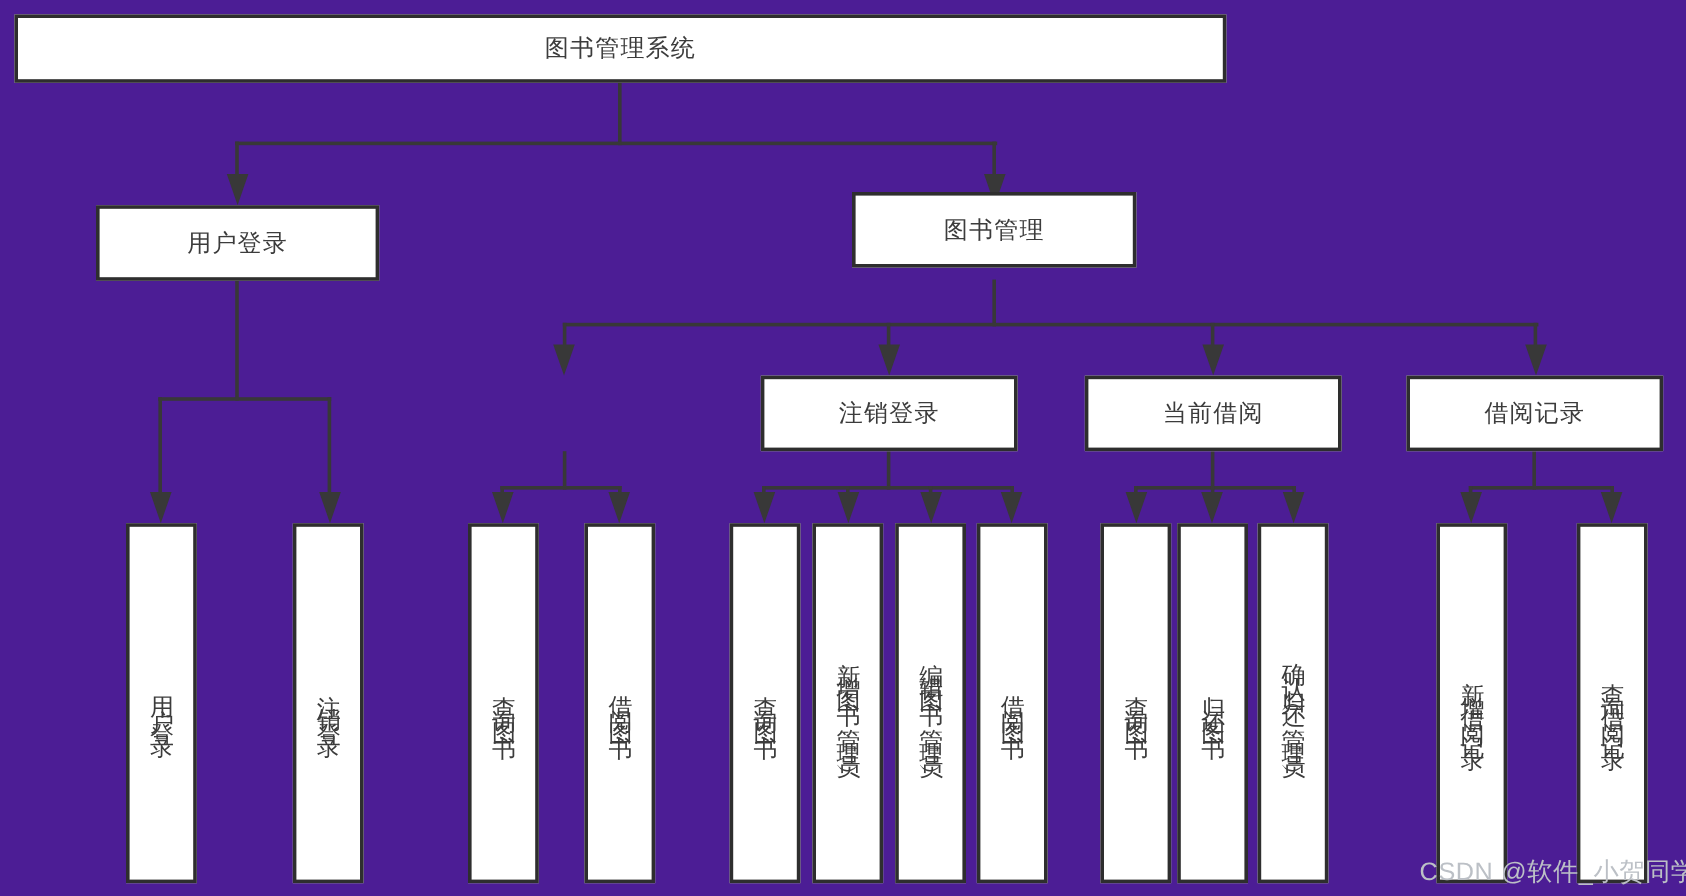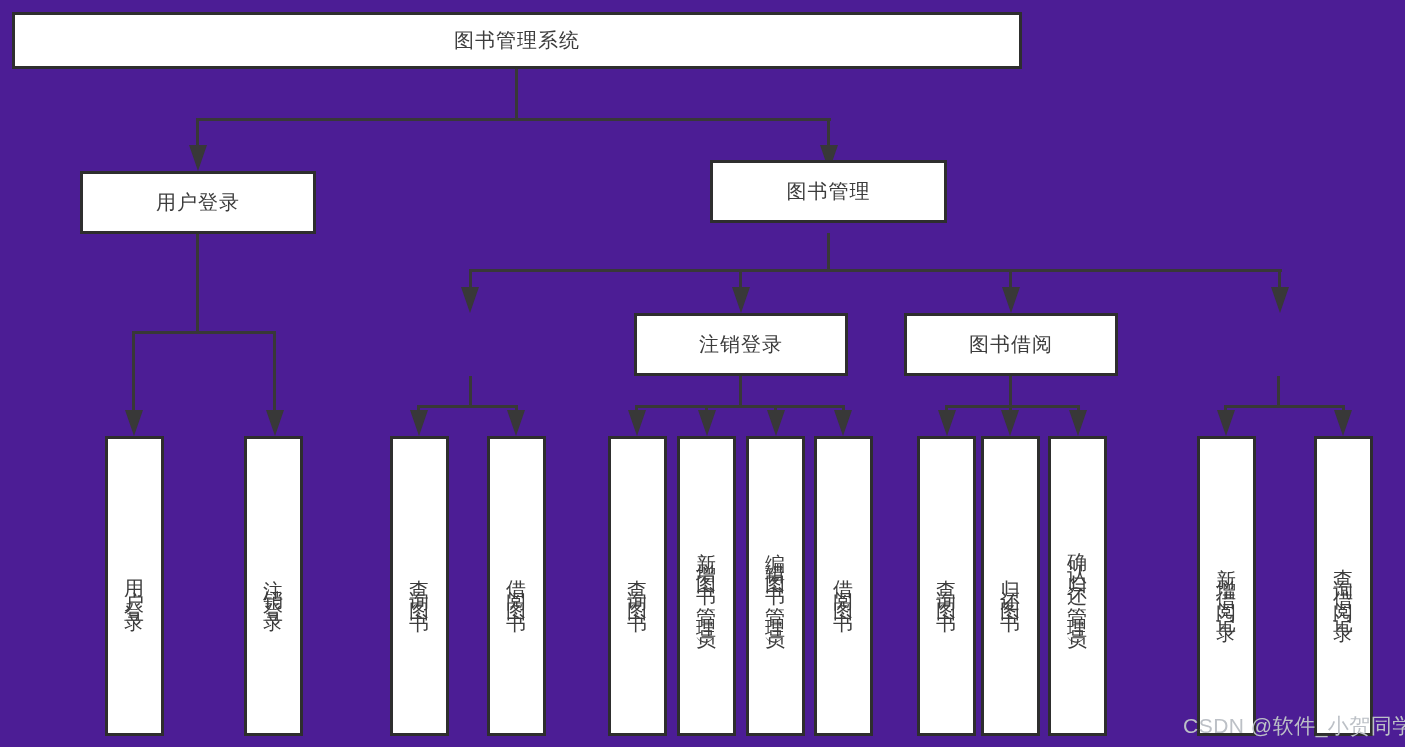--- a/index.html
+++ b/index.html
@@ -118,21 +118,22 @@
   <div class="arrow" style="left:1217px;top:410px"></div>
   <div class="vline" style="left:1342px;top:405px;height:8px"></div>
   <div class="arrow" style="left:1334px;top:410px"></div>
 
   <div class="box" style="left:12px;top:12px;width:1010px;height:57px">图书管理系统</div>
 
   <div class="box" style="left:80px;top:171px;width:236px;height:63px">用户登录</div>
   <div class="box" style="left:710px;top:160px;width:237px;height:63px">图书管理</div>
 
   <div class="box" style="left:634px;top:313px;width:214px;height:63px">注销登录</div>
-  <div class="box" style="left:904px;top:313px;width:214px;height:63px">图书借阅</div>
+  <div class="box" style="left:904px;top:313px;width:214px;height:63px">当前借阅</div>
+  <div class="box" style="left:1172px;top:313px;width:214px;height:63px">借阅记录</div>
 
   <div class="box leaf" style="left:105px;top:436px;width:59px;height:300px">用户登录</div>
   <div class="box leaf" style="left:244px;top:436px;width:59px;height:300px">注销登录</div>
 
   <div class="box leaf" style="left:390px;top:436px;width:59px;height:300px">查询图书</div>
   <div class="box leaf" style="left:487px;top:436px;width:59px;height:300px">借阅图书</div>
 
   <div class="box leaf" style="left:608px;top:436px;width:59px;height:300px">查询图书</div>
   <div class="box leaf" style="left:677px;top:436px;width:59px;height:300px">新增图书（管理员）</div>
   <div class="box leaf" style="left:746px;top:436px;width:59px;height:300px">编辑图书（管理员）</div>

